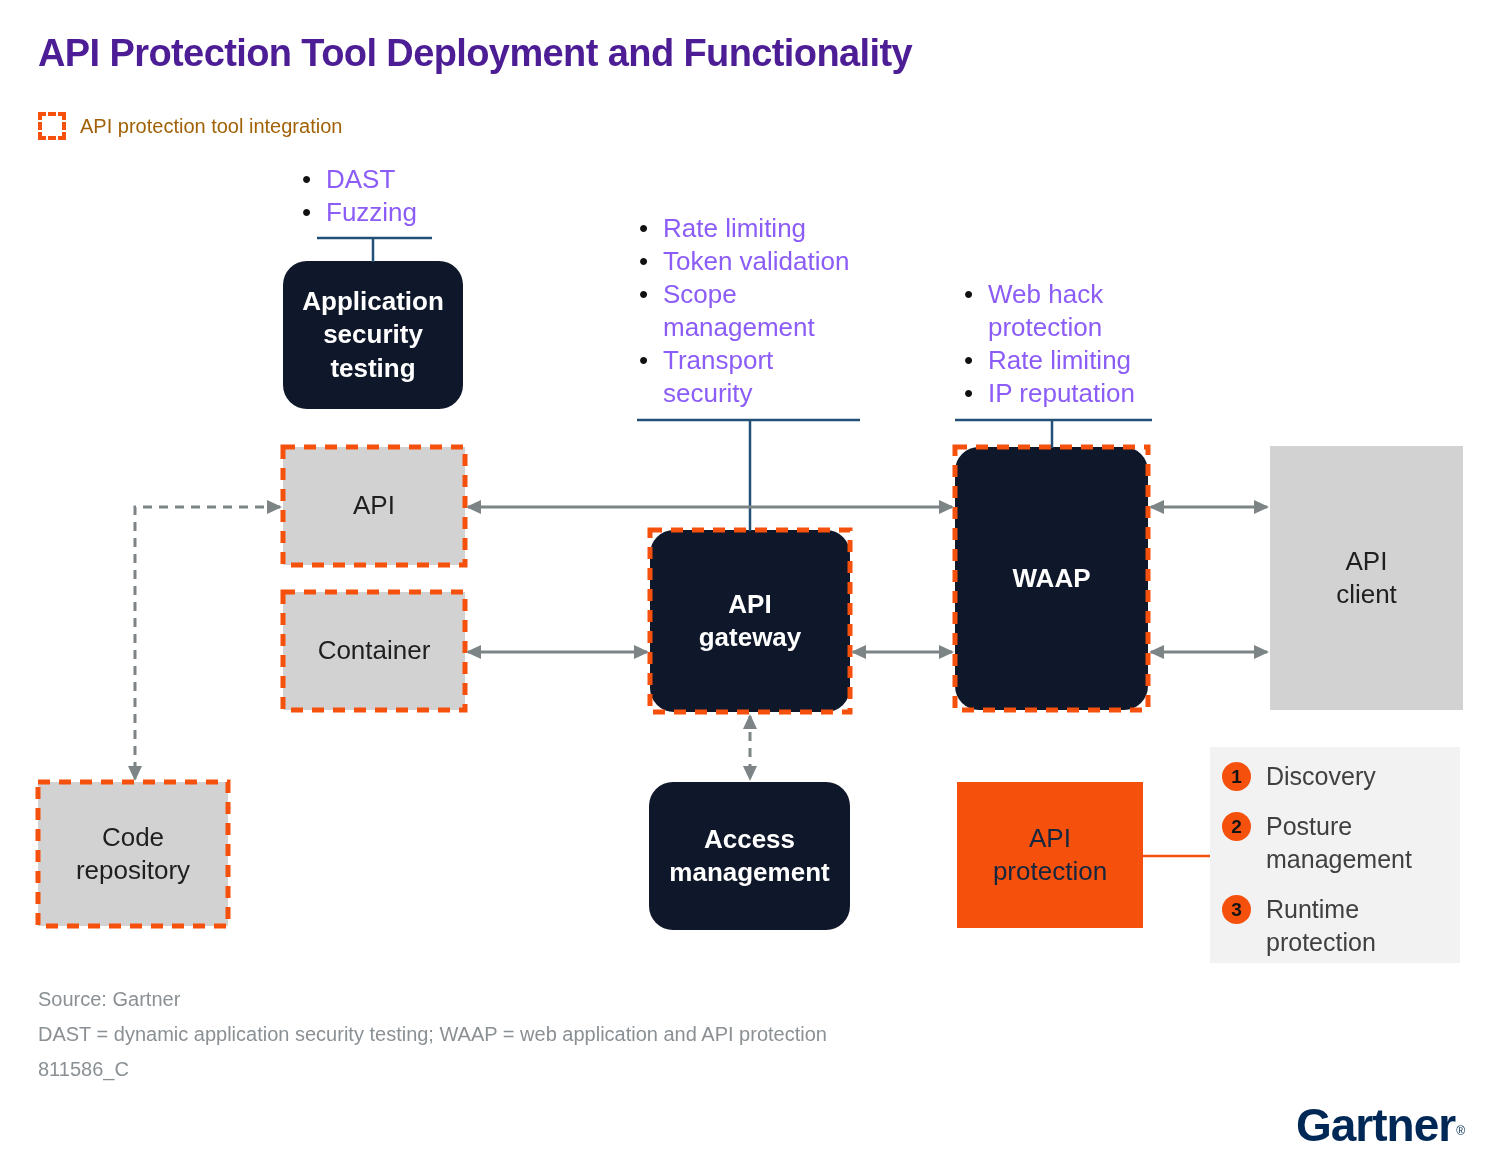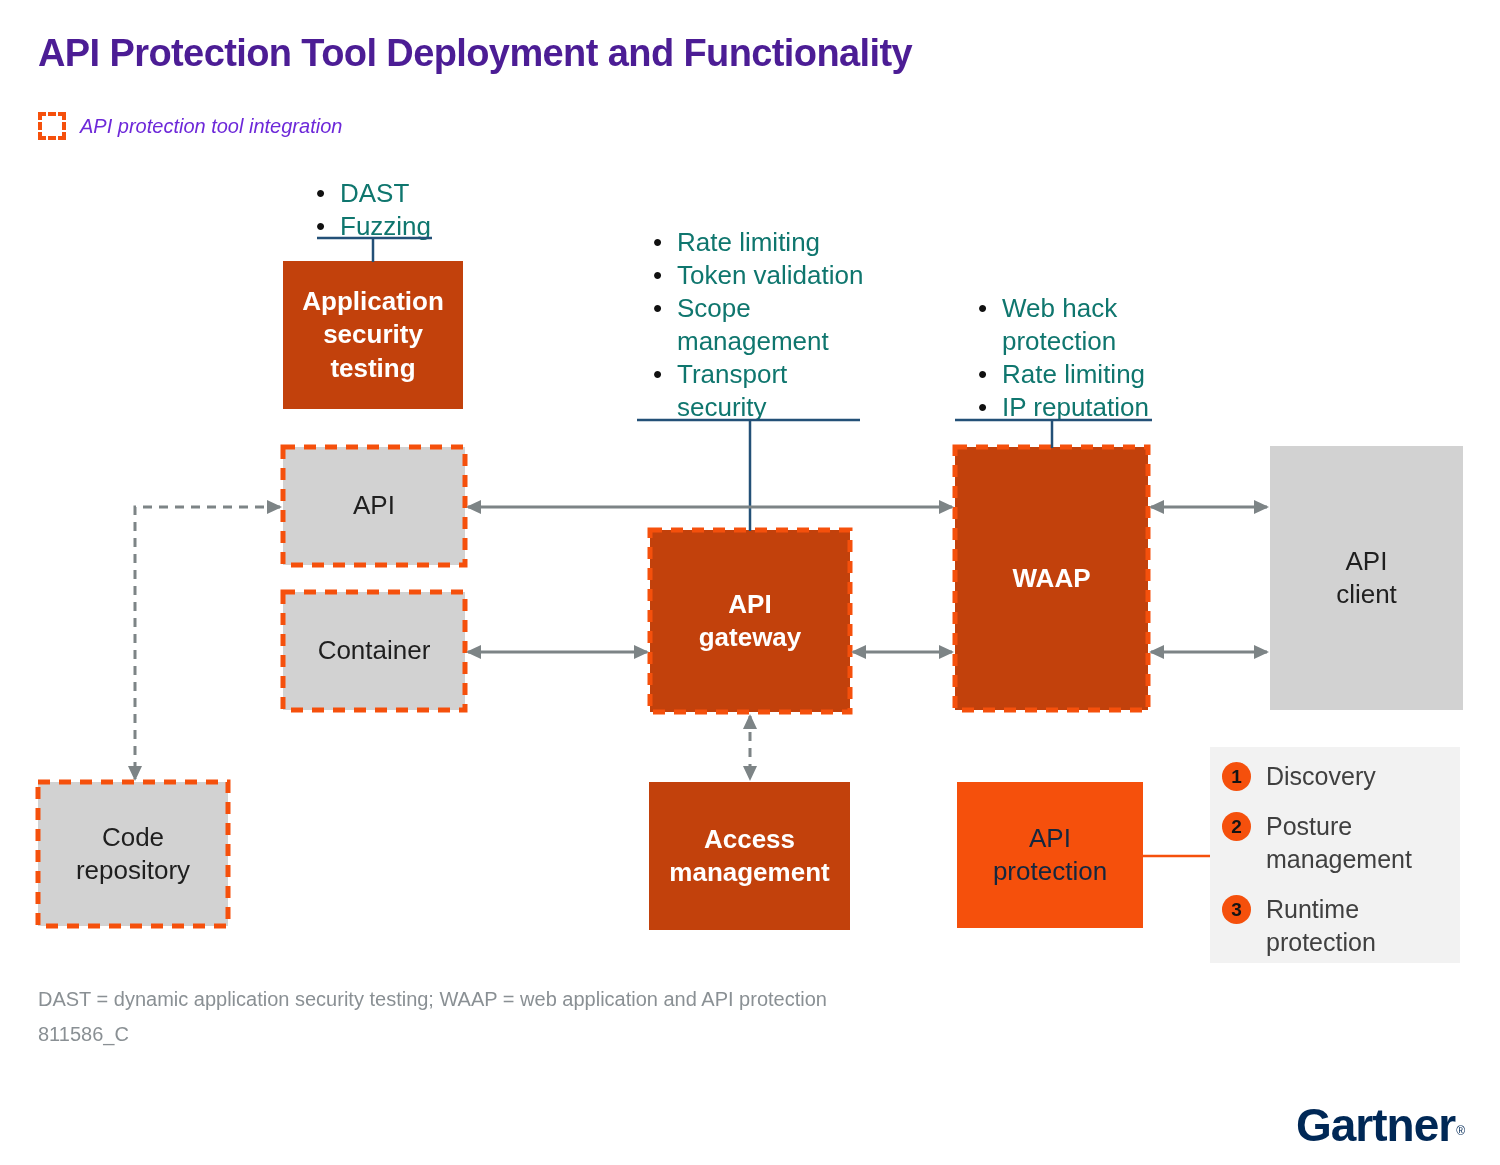--- a/index.html
+++ b/index.html
@@ -6,44 +6,44 @@
   .canvas{
     position:relative;width:1500px;height:1165px;background:#ffffff;overflow:hidden;
     font-family:"Liberation Sans","DejaVu Sans",sans-serif;color:#1a1a1a;
   }
   .title{
     position:absolute;left:38px;top:32px;font-size:38px;font-weight:800;
     letter-spacing:-0.6px;color:#4c1d95;
   }
   .legend-row{position:absolute;left:38px;top:112px;display:flex;align-items:center;gap:14px;}
   .legend-swatch{width:20px;height:20px;border:4px dashed #F5500C;background:#ffffff;}
-  .legend-label{font-size:20px;color:#6d28d9;font-style:italic;}
+  .legend-label{font-size:20px;color:#a16207;}
 
   .box{position:absolute;display:flex;align-items:center;justify-content:center;text-align:center;}
   .box-label{white-space:pre-line;line-height:1.28;}
-  .navy{background:#c2410c;}
+  .navy{background:#0f172a;border-radius:24px;}
   .navy .box-label{color:#ffffff;font-weight:bold;font-size:26px;}
   .graybox{background:#D2D2D2;}
   .graybox .box-label{color:#1f1f1f;font-weight:400;font-size:26px;}
   .orangebox{background:#F5500C;}
   .orangebox .box-label{color:#14273F;font-weight:400;font-size:26px;}
 
   
   .b-ast{left:283px;top:261px;width:180px;height:148px;}
   .b-api{left:283px;top:447px;width:182px;height:118px;}
   .b-container{left:283px;top:592px;width:182px;height:118px;}
   .b-coderepo{left:38px;top:782px;width:190px;height:144px;}
   .b-gateway{left:650px;top:530px;width:200px;height:182px;}
   .b-waap{left:955px;top:447px;width:193px;height:263px;}
   .b-apiclient{left:1270px;top:446px;width:193px;height:264px;}
   .b-access{left:649px;top:782px;width:201px;height:148px;align-items:center;}
   .b-apiprot{left:957px;top:782px;width:186px;height:146px;}
 
   
-  .bullets{position:absolute;list-style:none;margin:14px;padding:0;font-size:26px;line-height:33px;color:#0f766e;}
+  .bullets{position:absolute;list-style:none;margin:0;padding:0;font-size:26px;line-height:33px;color:#8b5cf6;}
   .bullets li{position:relative;padding-left:26px;white-space:pre-line;}
   .bullets li::before{content:"\2022";position:absolute;left:2px;color:#111111;}
   .bl-ast{left:300px;top:163px;}
   .bl-gateway{left:637px;top:212px;}
   .bl-waap{left:962px;top:278px;}
 
   
   .panel{position:absolute;left:1210px;top:747px;width:250px;height:216px;background:#F2F2F2;}
   .panel-item{position:absolute;left:1222px;display:flex;align-items:flex-start;}
   .pi-1{top:760px;}
@@ -195,19 +195,20 @@
 
     <g stroke="#7D8486" stroke-width="3" stroke-dasharray="9 7" fill="none">
       <polyline points="280,507 135,507 135,779" marker-start="url(#ah)" marker-end="url(#ah)"></polyline>
       <line x1="750" y1="716" x2="750" y2="779" marker-start="url(#ah)" marker-end="url(#ah)"></line>
     </g>
 
     <line x1="1143" y1="856" x2="1210" y2="856" stroke="#F5500C" stroke-width="2.5"></line>
   </svg>
 
   <div class="footer">
+    <div>Source: Gartner</div>
     <div>DAST = dynamic application security testing; WAAP = web application and API protection</div>
     <div>811586_C</div>
   </div>
 
   <div class="logo"><span>Gartner</span><sup>®</sup></div>
 
 </div>
 
 </body></html>

